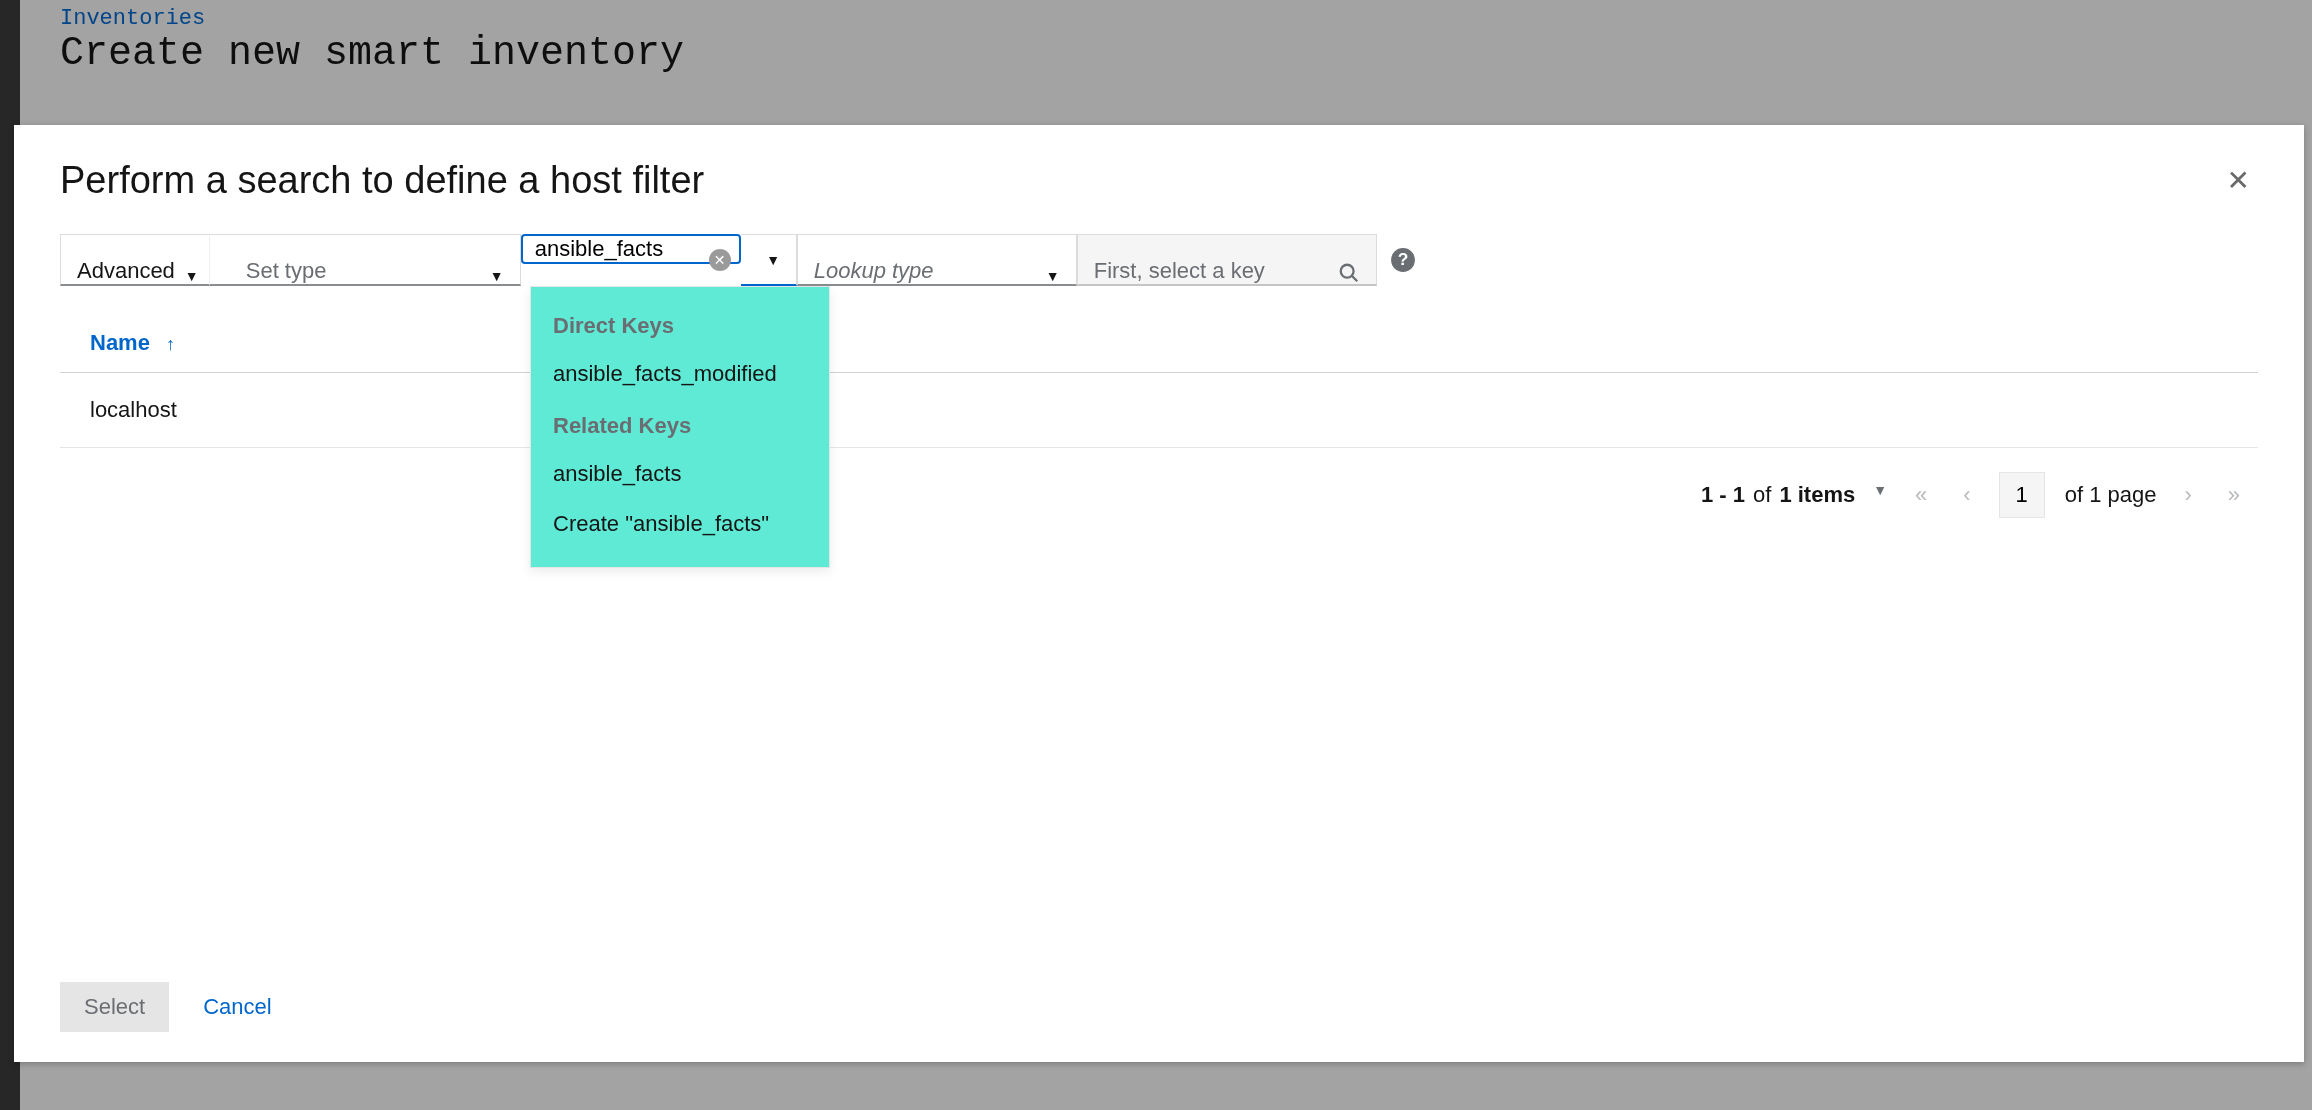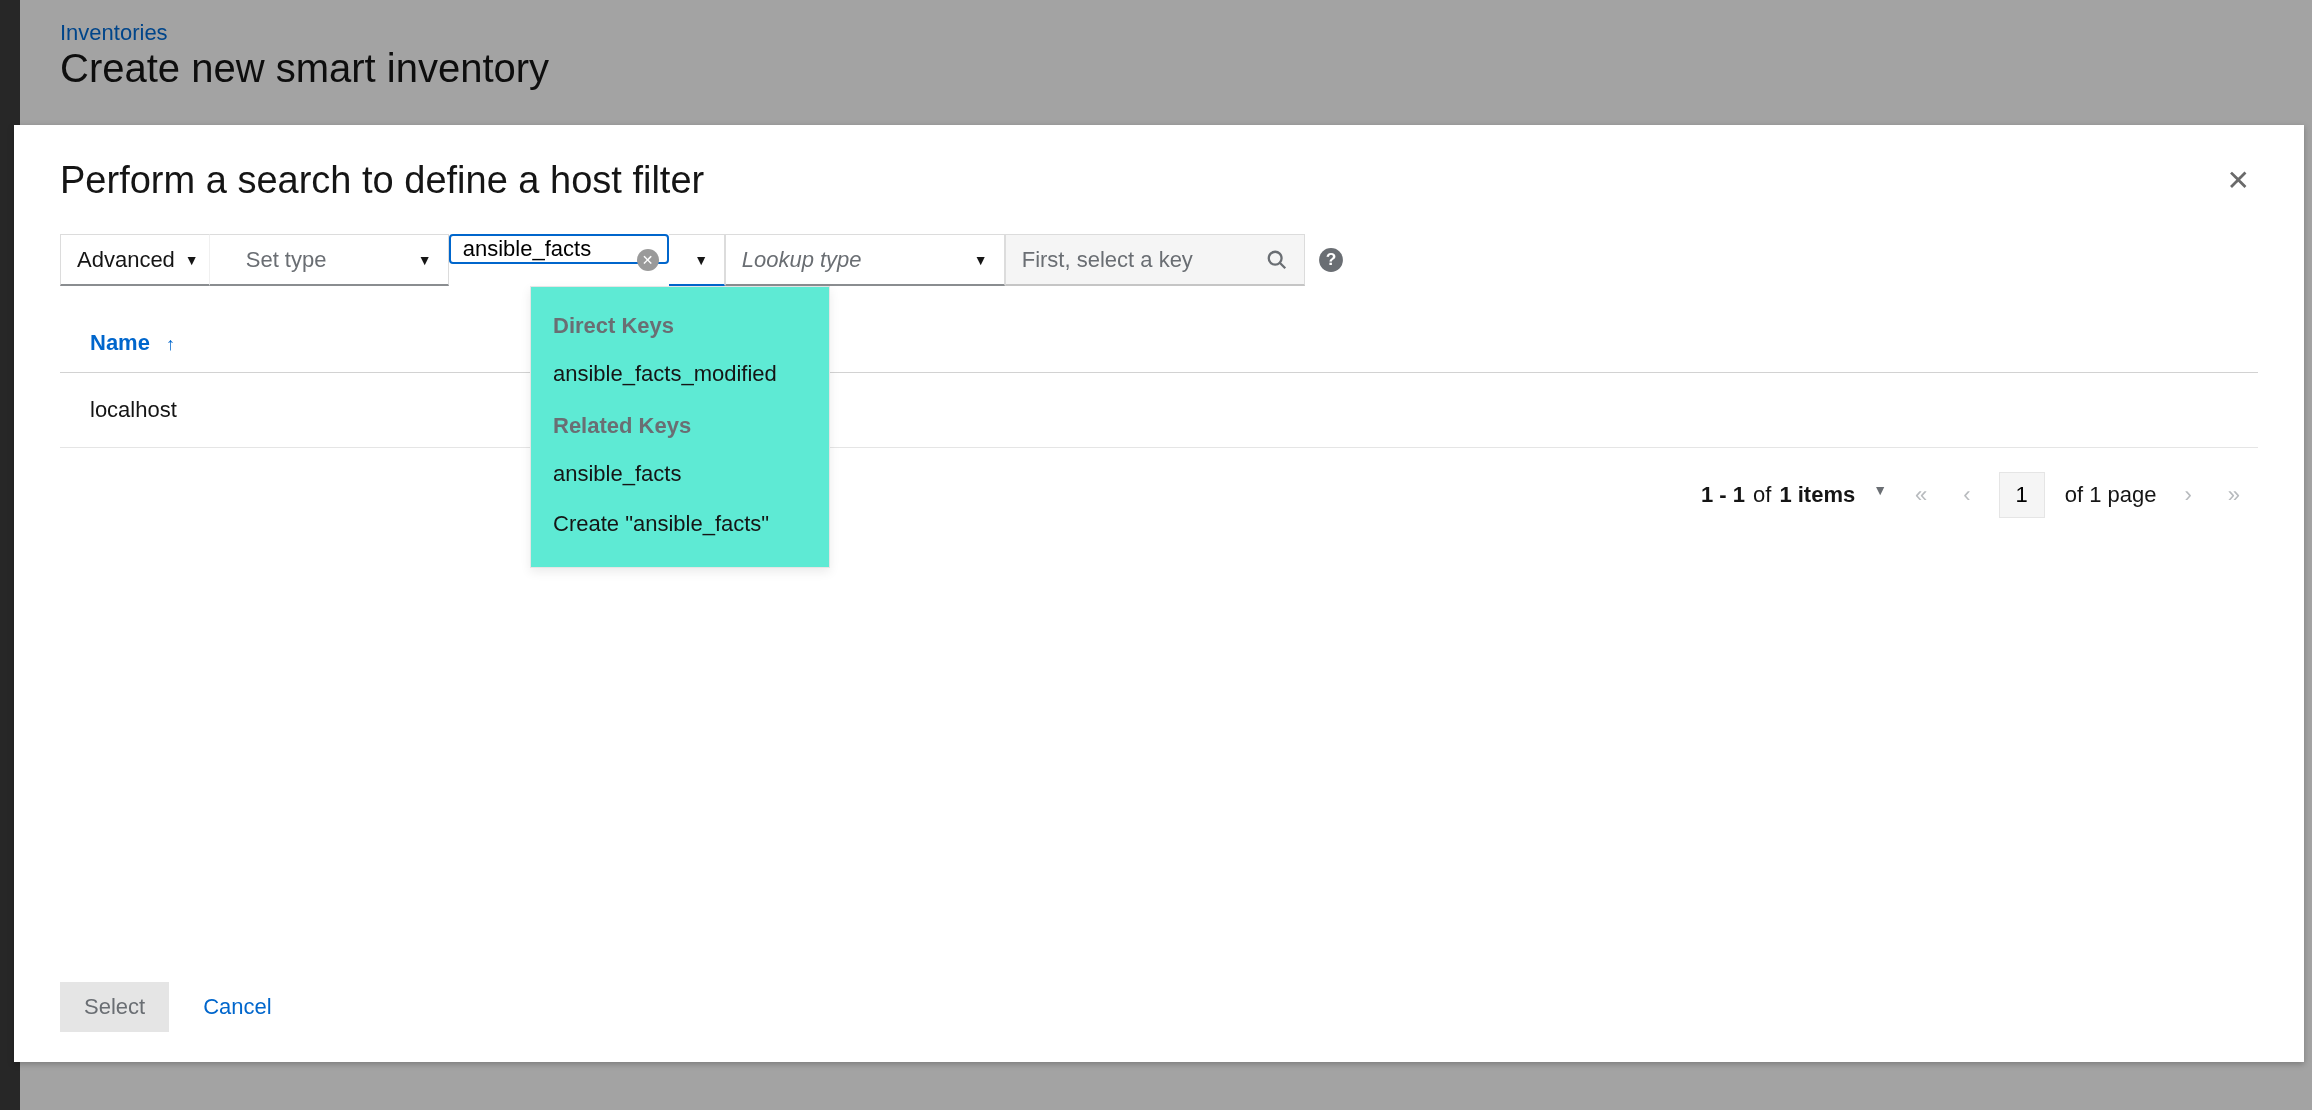--- a/index.html
+++ b/index.html
@@ -21,22 +21,23 @@
   }
   .page-bg::before {
     content: "";
     position: absolute;
     left: 0; top: 0; bottom: 0;
     width: 20px;
     background: #3a3a3a;
   }
   .crumb-area {
     position: absolute;
-    top: 20px;
+    top: 6px;
     left: 60px;
+    font-family: Liberation Mono, monospace;
   }
   .breadcrumb-link {
     color: #0066cc;
     font-size: 22px;
     text-decoration: none;
   }
   .page-title {
     margin-top: 0;
     font-size: 40px;
     font-weight: 500;
@@ -95,34 +96,34 @@
   .toolbar {
     display: flex;
     align-items: stretch;
     gap: 0;
     height: 52px;
     position: relative;
   }
   .tb-item {
     height: 52px;
     display: flex;
-    align-items: center;
+    align-items: flex-end;
     padding: 0 16px;
     border: 1px solid #dcdcdc;
     font-size: 22px;
     background: #fff;
     position: relative;
   }
   .tb-adv {
     border-bottom: 2px solid #8a8d90;
     border-right: none;
     padding-right: 10px;
   }
   .tb-settype {
-    width: 240px;
+    width: 312px;
     color: #6a6e73;
     border-bottom: 2px solid #8a8d90;
     border-left: 1px solid #f0f0f0;
     justify-content: space-between;
     padding-left: 36px;
   }
   .tb-key-wrap {
     display: flex;
     align-items: stretch;
   }

